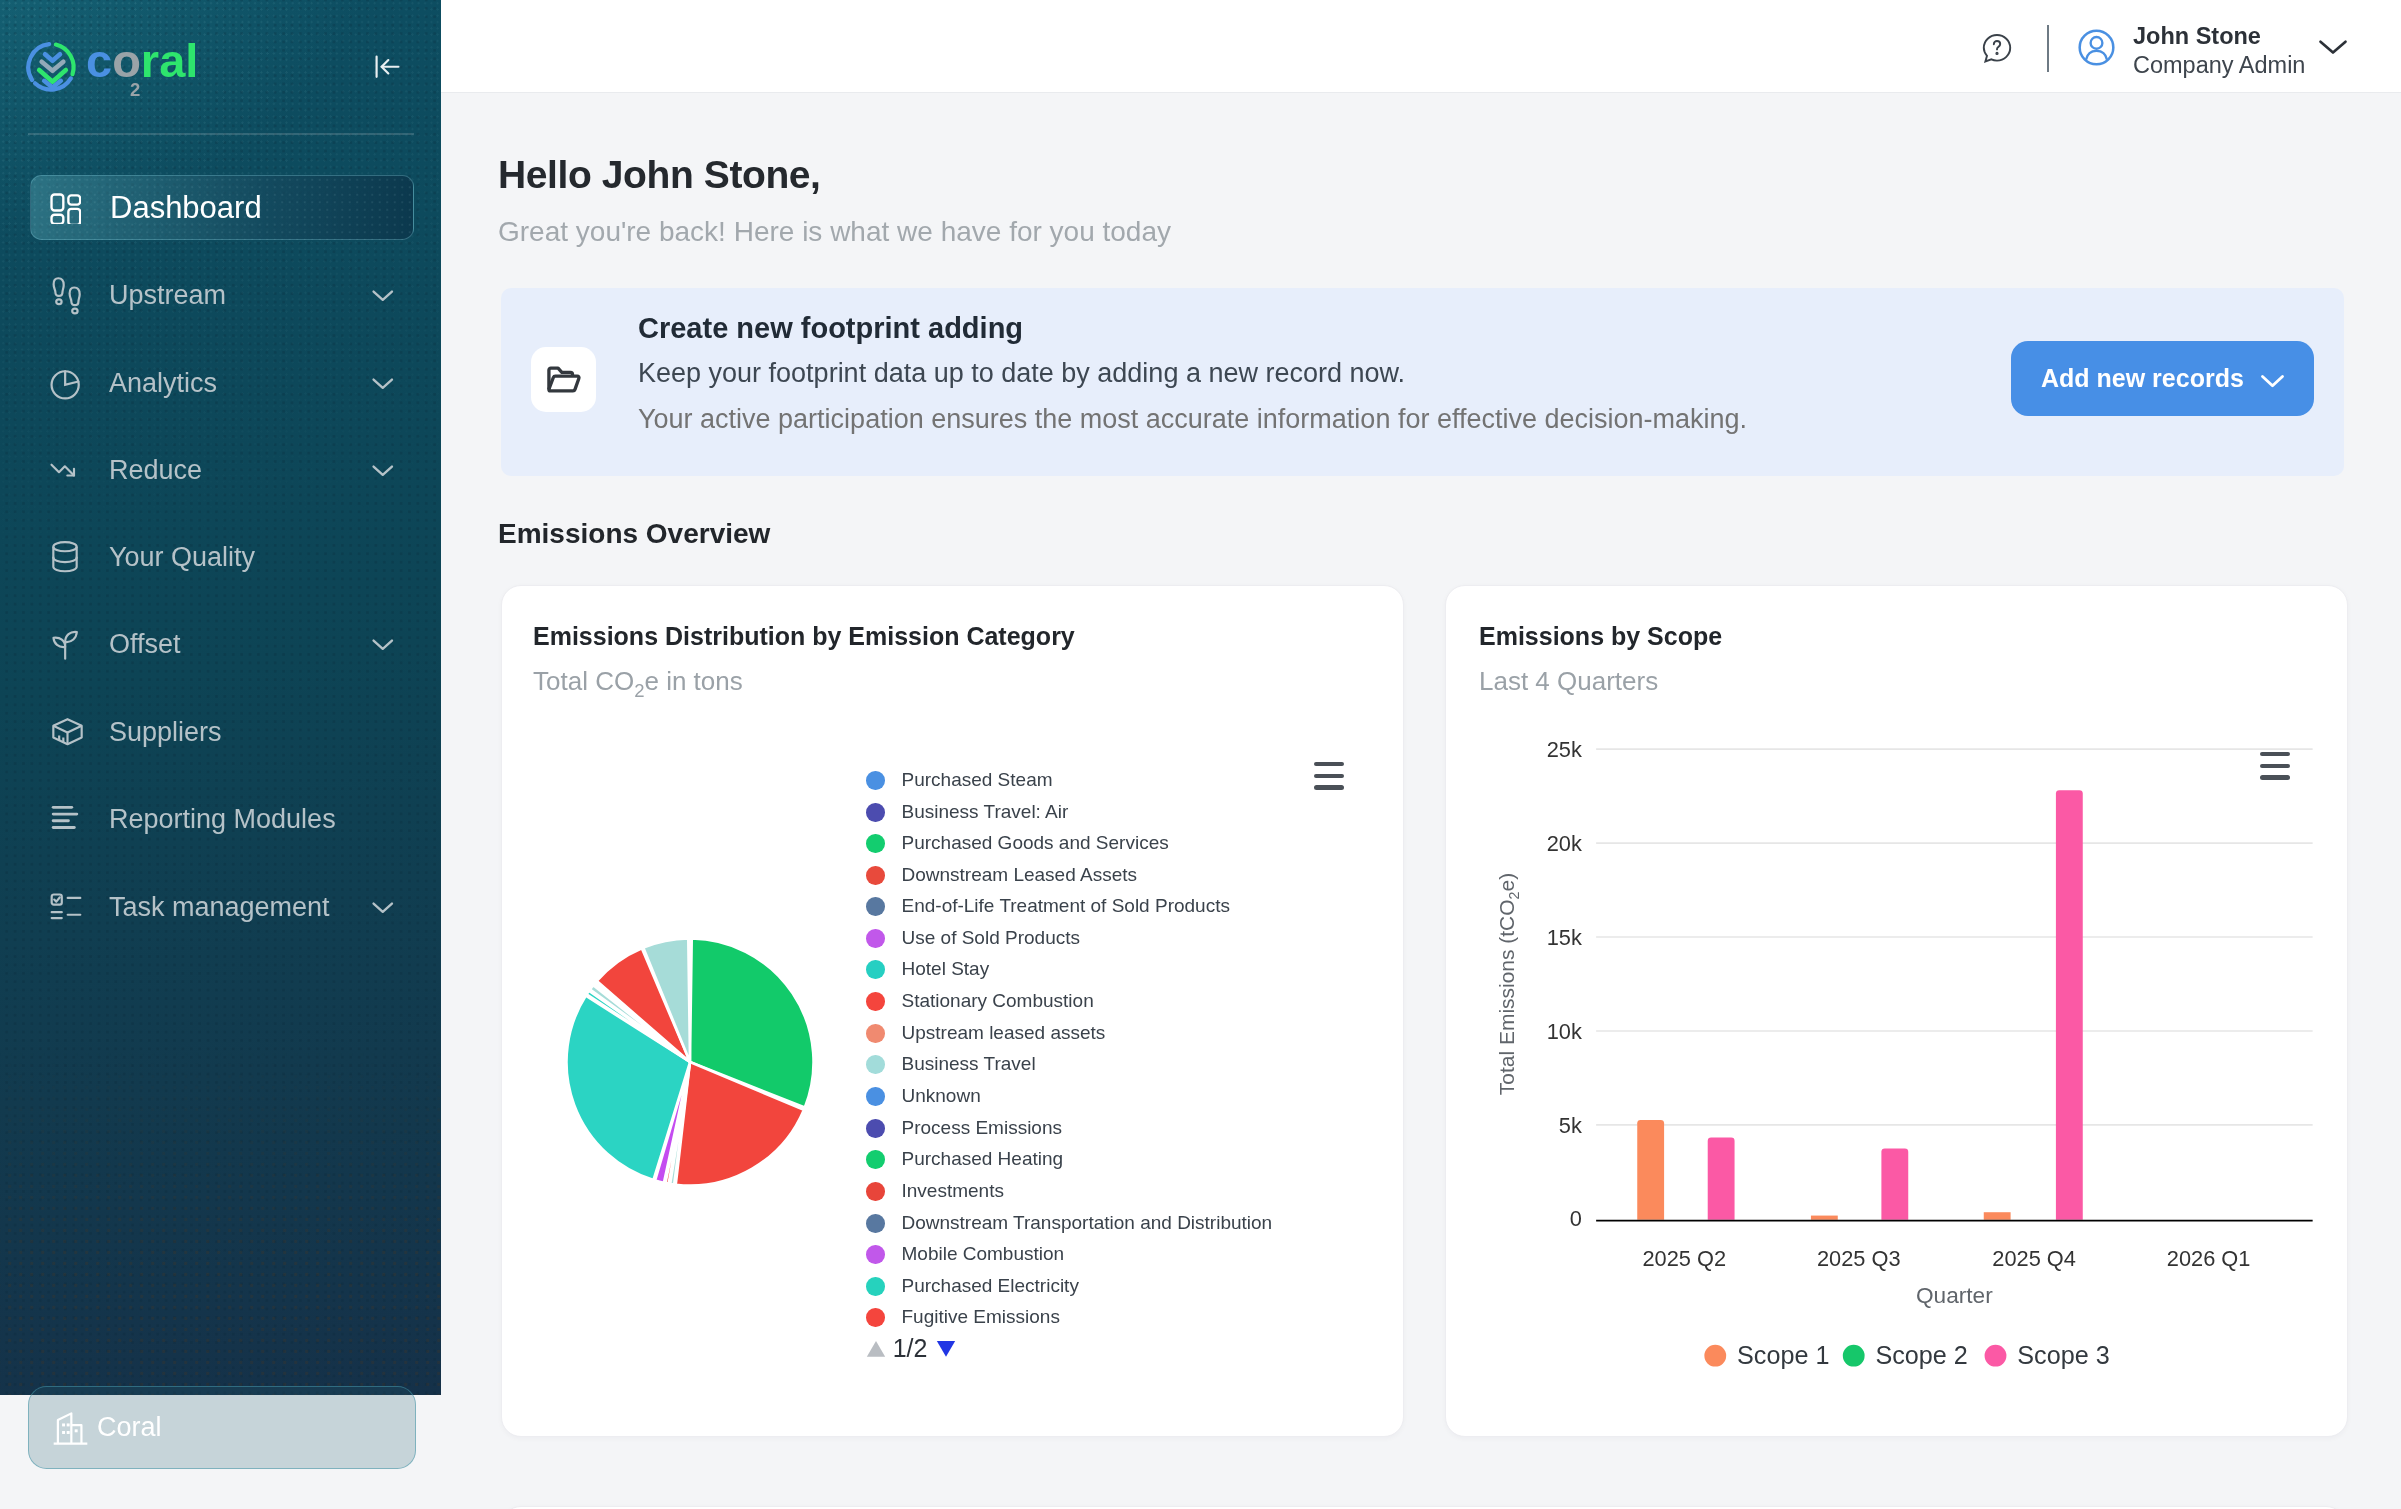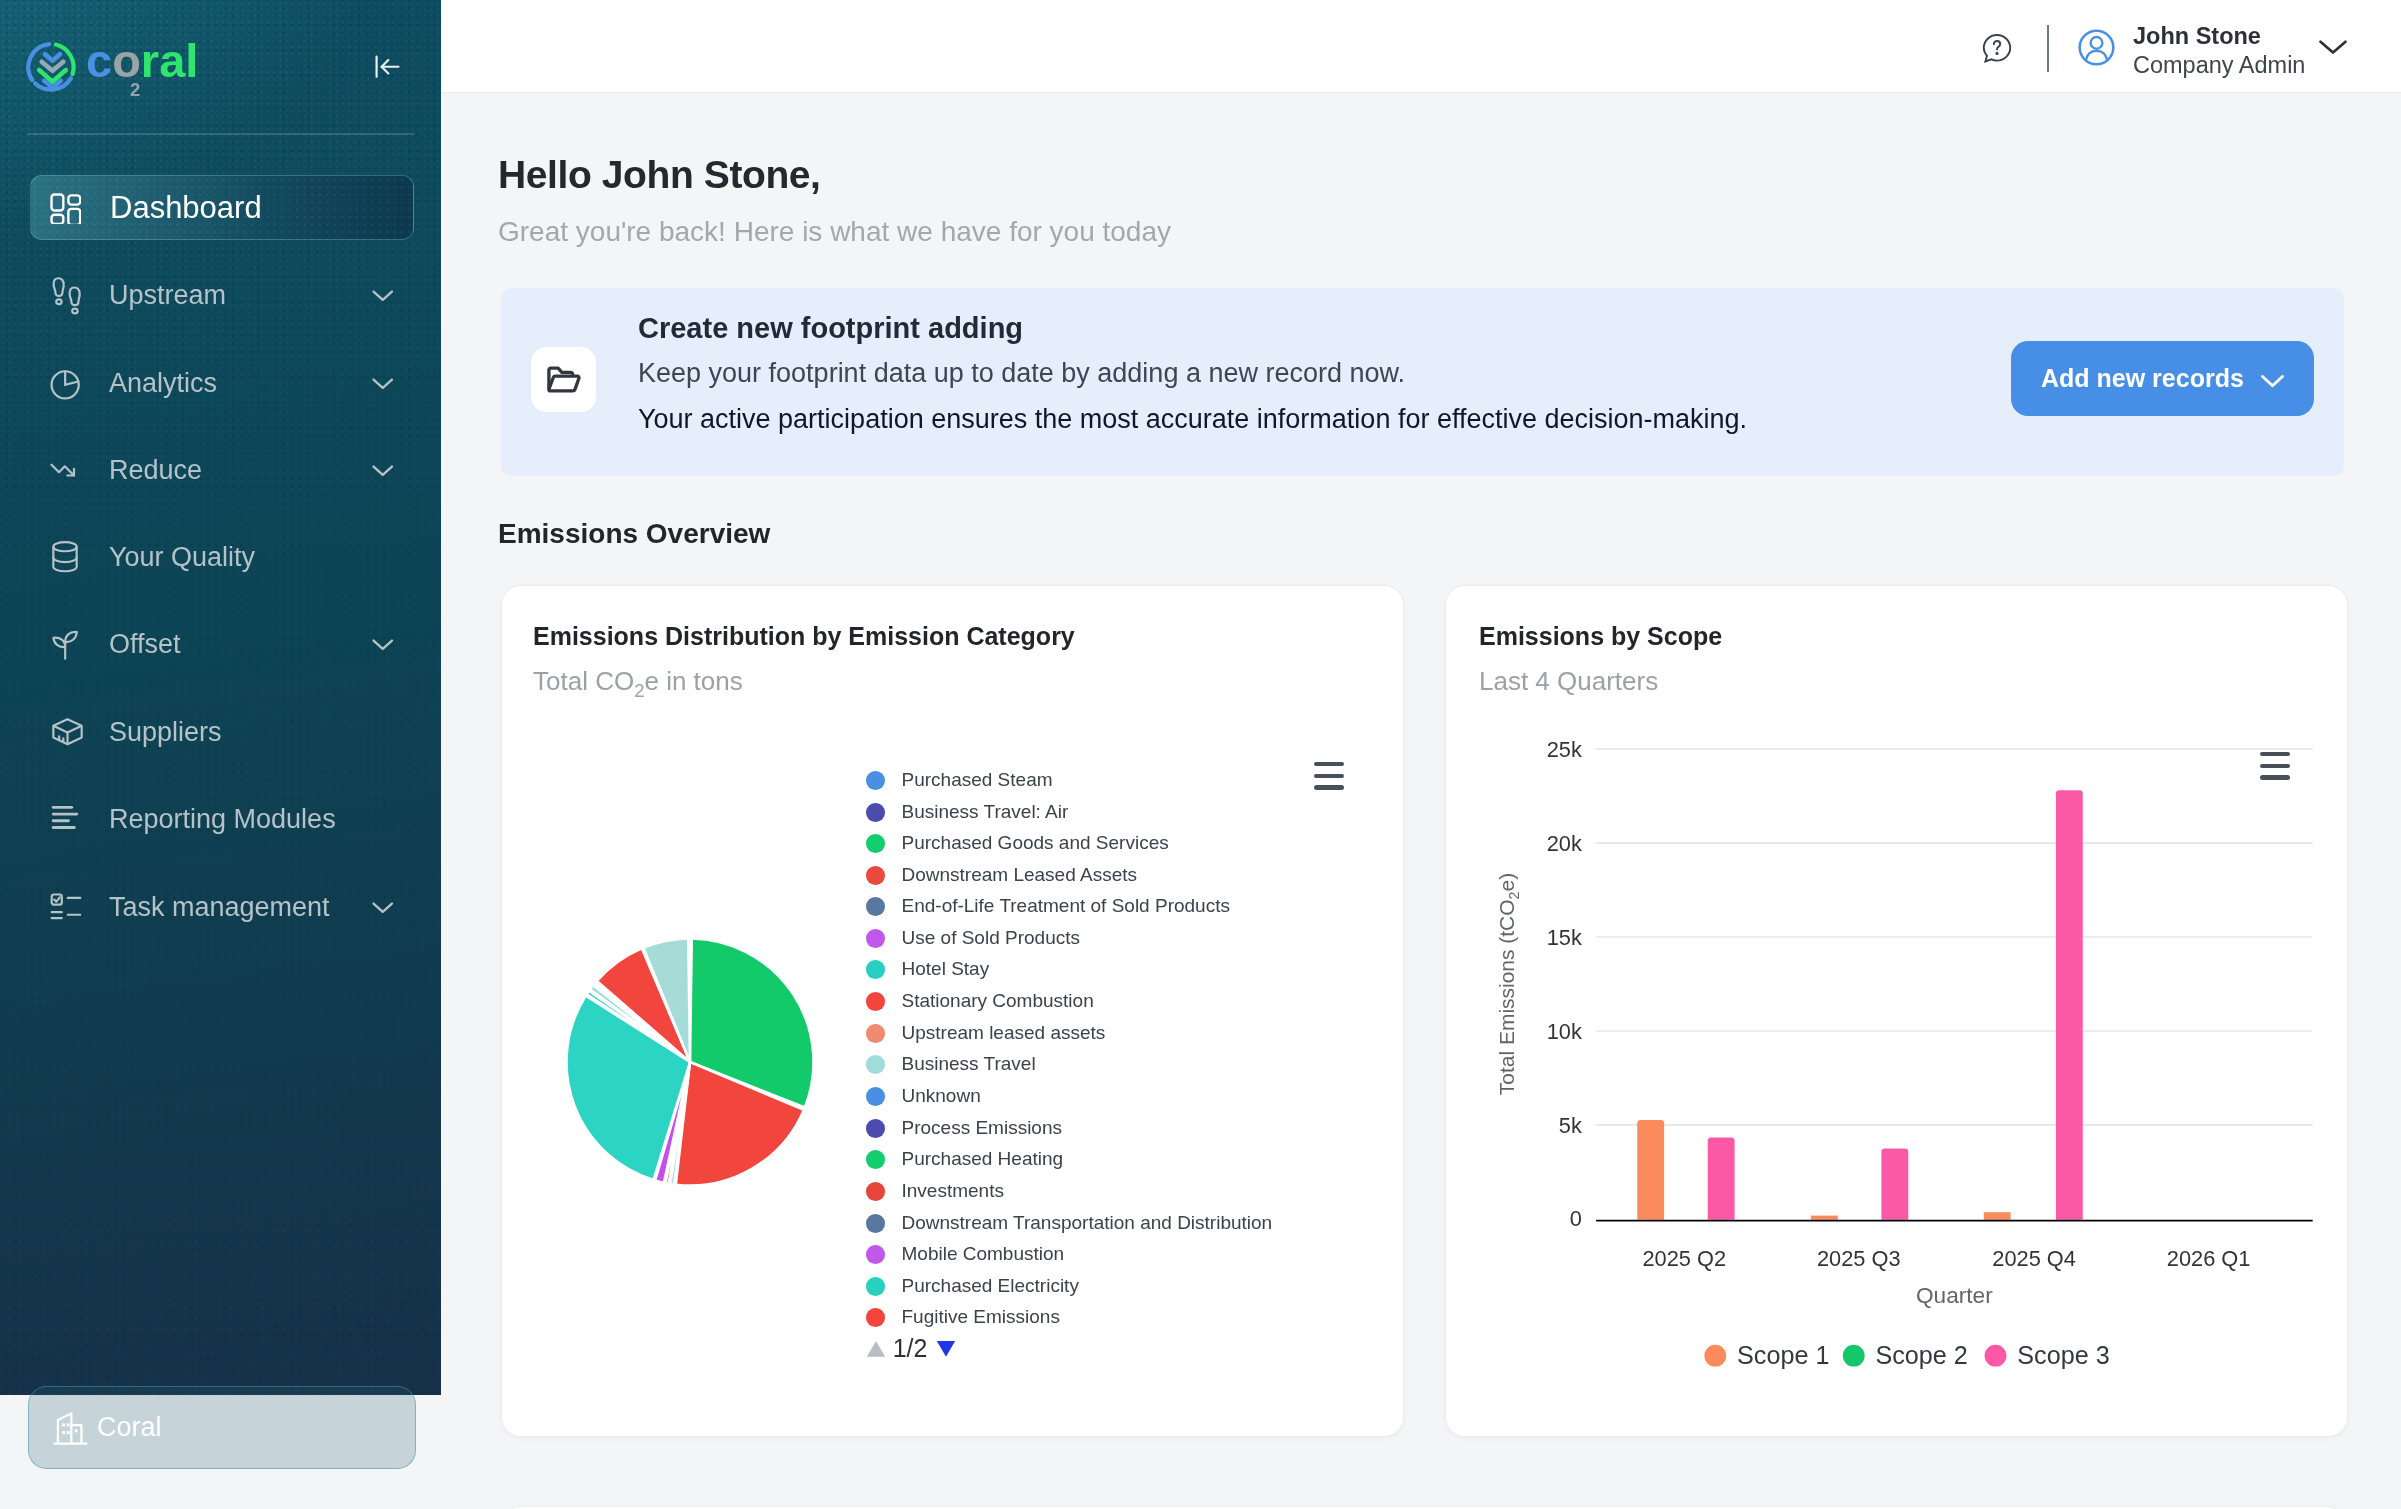--- a/index.html
+++ b/index.html
@@ -221,21 +221,21 @@
 
 <div id="banner">
  <div class="abs" style="left:30px;top:59px;width:65px;height:65px;background:#fff;border-radius:15px;">
   <svg class="abs" style="left:14.3px;top:17.6px" width="37" height="30" viewBox="0 0 44 36" fill="none" stroke="#33383e" stroke-width="4" stroke-linejoin="round">
    <path d="M 4.5 29 L 4.5 6 C 4.5 4.6 5.4 3.8 6.8 3.8 L 15.5 3.8 L 20 8.8 L 30.5 8.8 C 31.9 8.8 32.8 9.7 32.8 11.1 L 32.8 13"></path>
    <path d="M 4.5 29 L 9.8 15 C 10.2 13.9 11 13.3 12.2 13.3 L 38.5 13.3 C 40.2 13.3 41 14.6 40.4 16.2 L 35.8 29.3 C 35.4 30.4 34.5 31 33.3 31 L 6 31 C 5 31 4.5 30.2 4.5 29 Z"></path>
   </svg>
  </div>
  <div class="abs" style="left:137px;top:24px;font-size:29px;font-weight:bold;color:#212b36">Create new footprint adding</div>
  <div class="abs" style="left:137px;top:70px;font-size:27px;color:#3d4752">Keep your footprint data up to date by adding a new record now.</div>
- <div class="abs" style="left:137px;top:116px;font-size:27px;color:#0f172a">Your active participation ensures the most accurate information for effective decision-making.</div>
+ <div class="abs" style="left:137px;top:116px;font-size:27px;color:#737373">Your active participation ensures the most accurate information for effective decision-making.</div>
 </div>
 <div id="btn-add">
     <span style="position:absolute;left:30px">Add new records</span>
  <svg class="abs" style="left:249px;top:33px" width="25" height="14.3" viewBox="0 0 30 17" fill="none" stroke="#fff" stroke-width="3.4" stroke-linecap="round" stroke-linejoin="round">
       <path d="M 3 3 L 15 14 L 27 3"></path>
     </svg>
 </div>
 
 <div class="sect">Emissions Overview</div>
 

